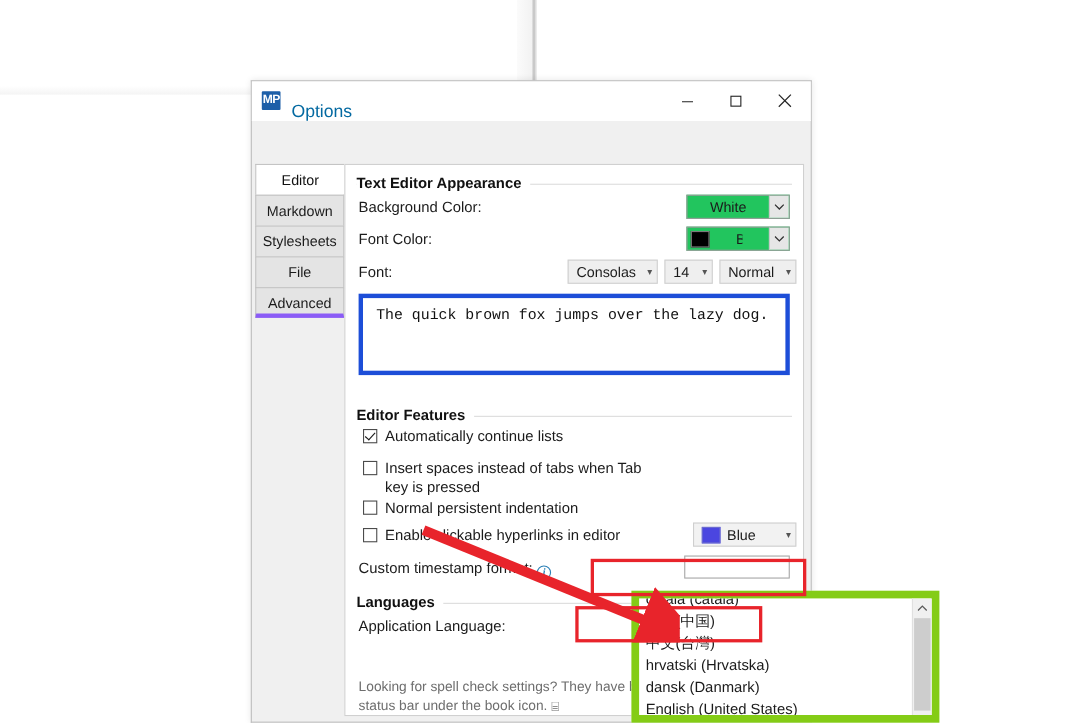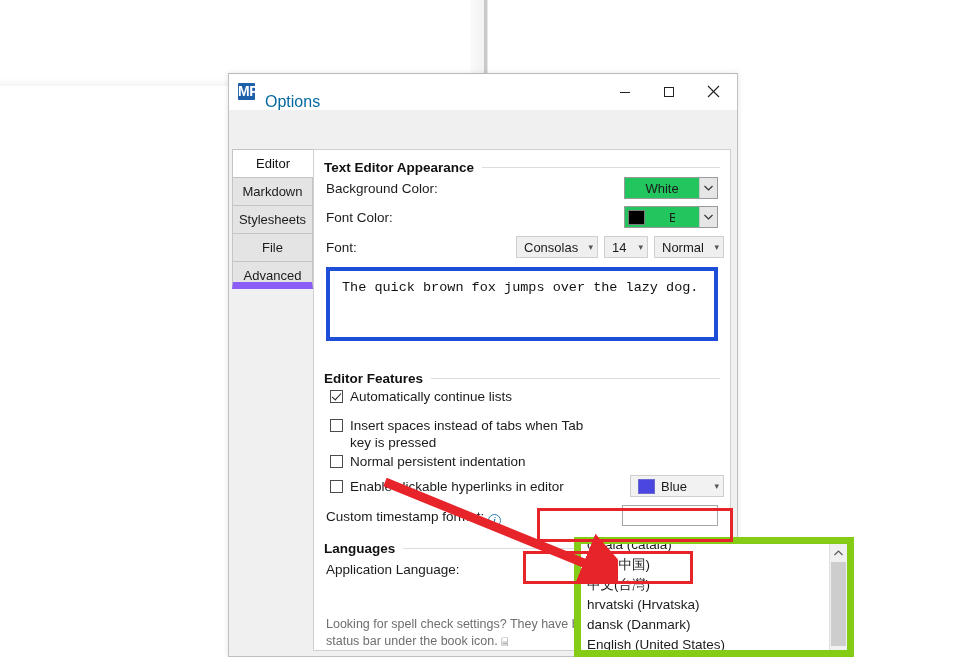--- a/index.html
+++ b/index.html
@@ -68,21 +68,21 @@
     display: flex;
     align-items: center;
     border-bottom: 1px solid #ffffff;
   }
   #app-icon {
     width: 17px; height: 17px;
     margin-left: 9px;
     background: #1d5fa8;
     border-radius: 1px;
     color: #ffffff;
-    font-size: 14px;
+    font-size: 11px;
     font-weight: bold;
     line-height: 17px;
     text-align: center;
     letter-spacing: -0.5px;
     font-family: "Liberation Sans", sans-serif;
   }
   #window-title {
     margin-left: 10px;
     font-size: 16px;
     color: #0369a1;
@@ -127,21 +127,21 @@
     border: 1px solid #c4c4c4;
     border-bottom: none;
     box-sizing: border-box;
     font-family: "Liberation Sans", sans-serif;
   }
   .tab-item.active {
     background: #ffffff;
     border-right: none;
     color: #111;
   }
-  .tab-item.last { border-bottom: 7px solid #8b5cf6; }
+  .tab-item.last { border-bottom: 4px solid #8b5cf6; }
 
   
   #content-panel {
     position: absolute;
     left: 84px;
     top: 39px;
     right: 6px;
     bottom: 6px;
     background: #ffffff;
     border: 1px solid #d0d0d0;

